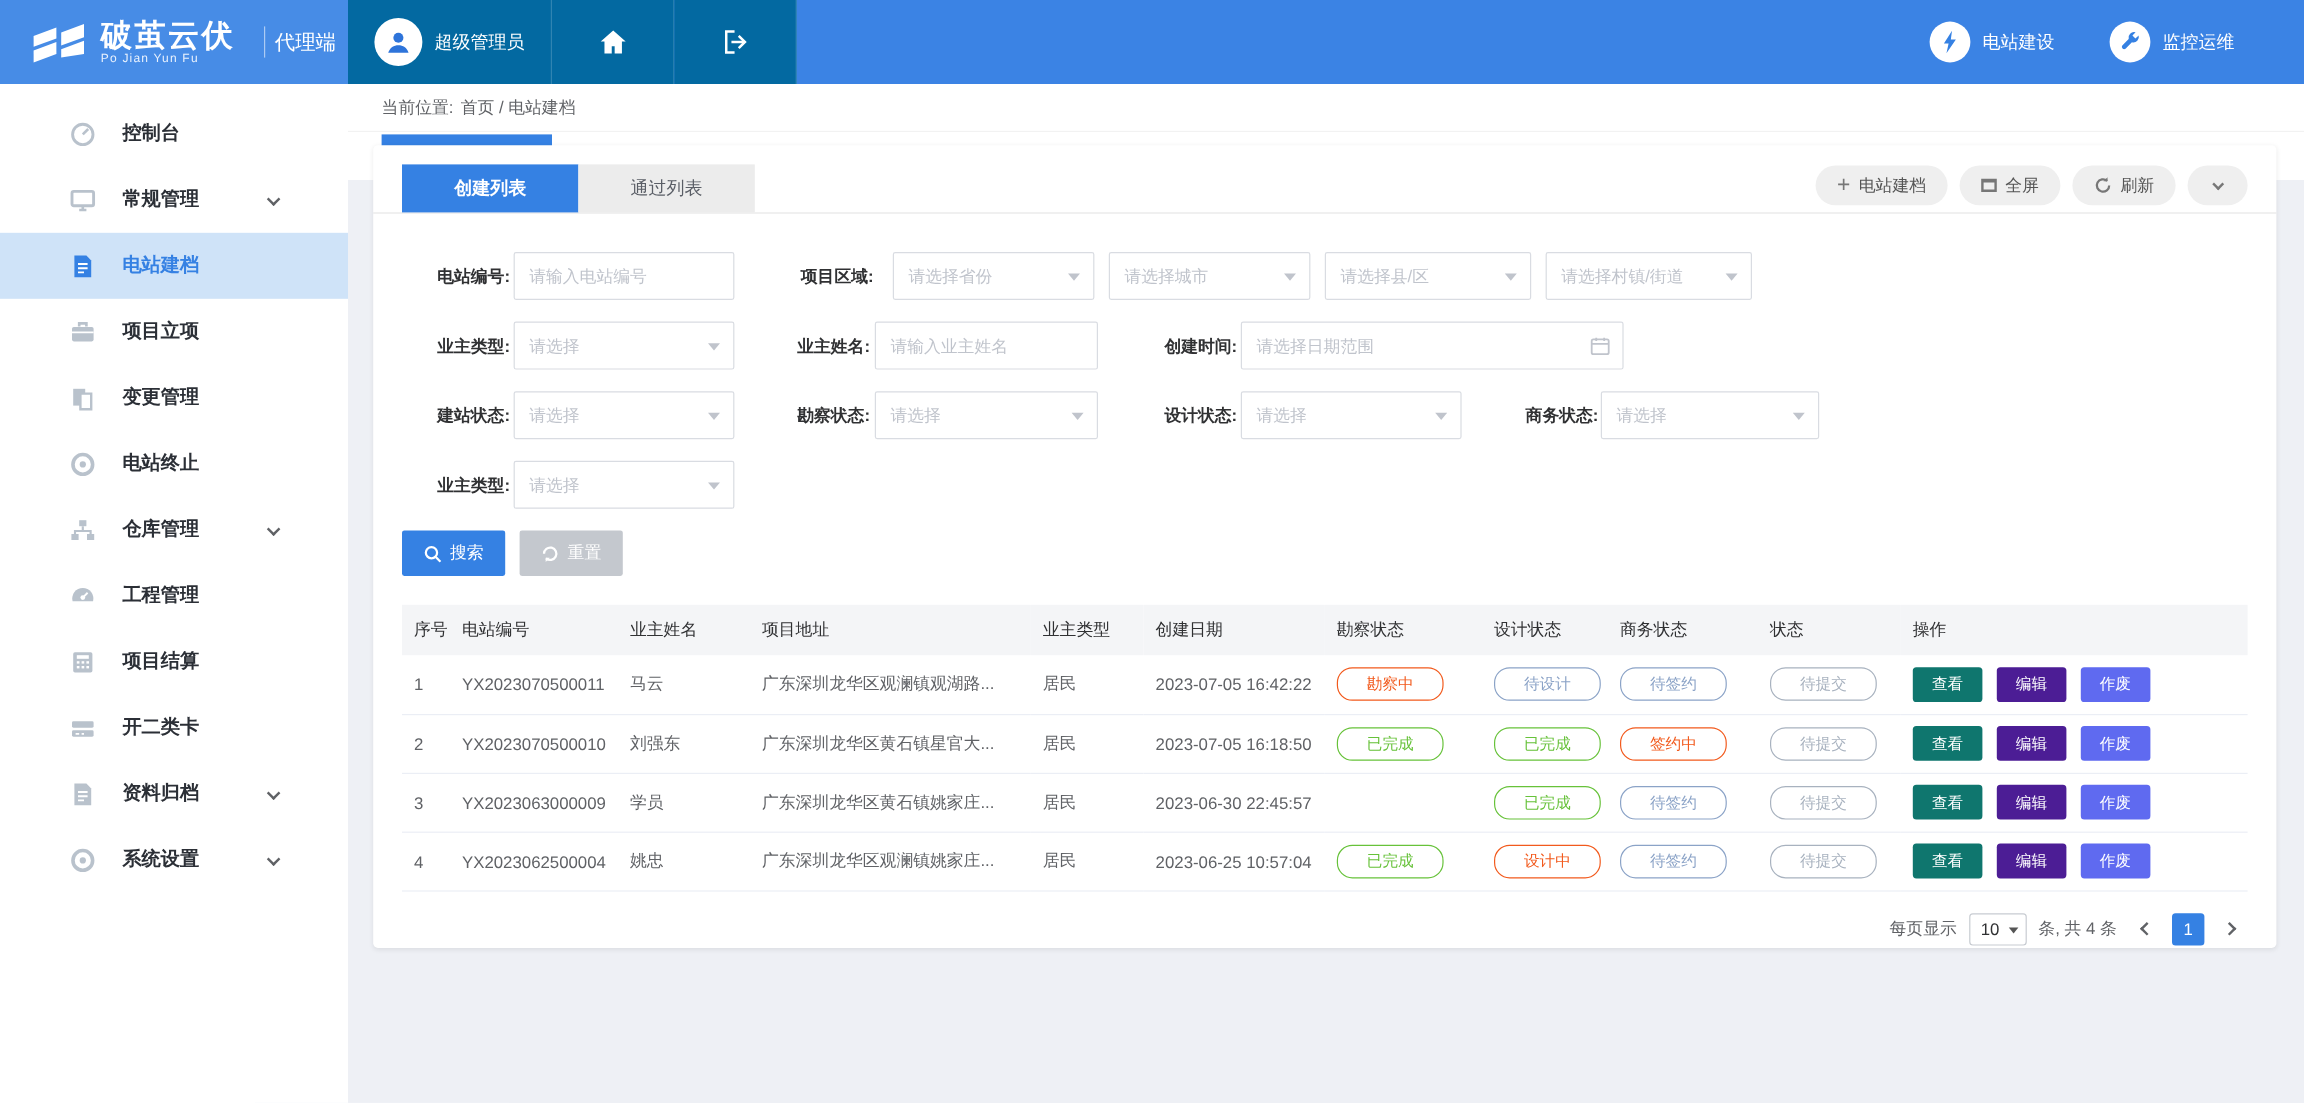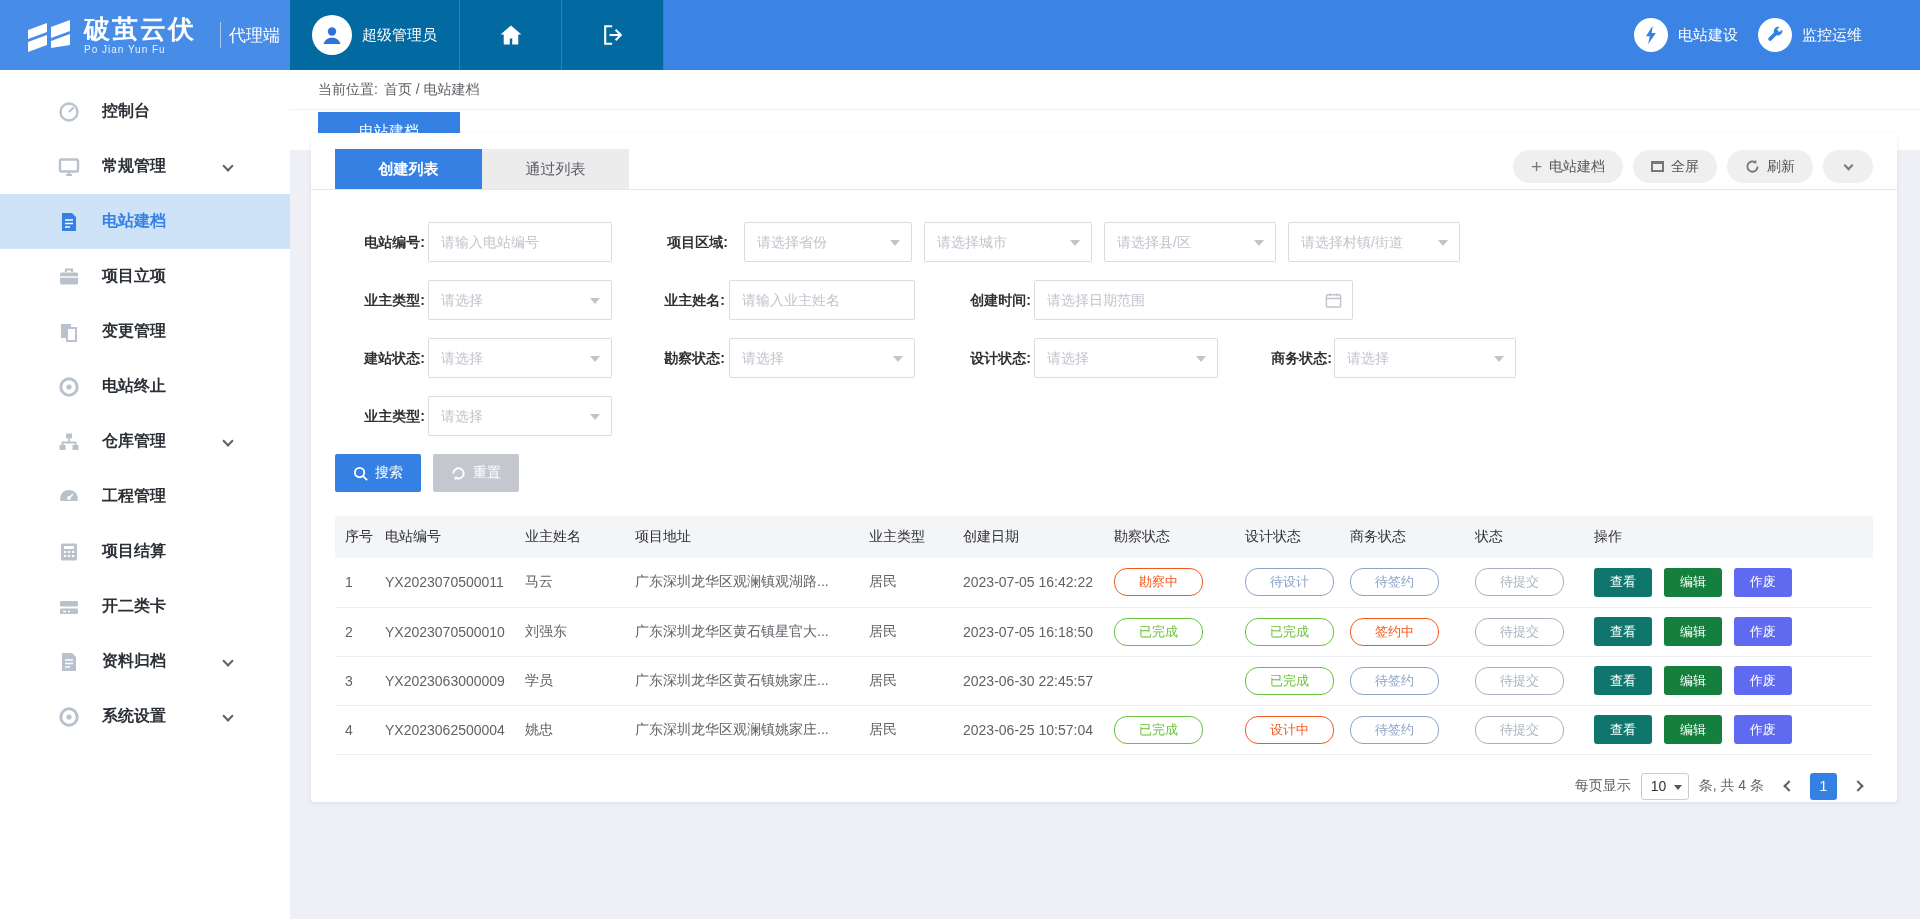--- a/index.html
+++ b/index.html
@@ -14,21 +14,21 @@
   .logo-text .en { color:#e8f1fd; font-size:10px; letter-spacing:1px; margin-top:2px; }
   .logo-portal { display:flex; align-items:center; margin-left:24px; }
   .logo-portal .bar { width:1px; height:26px; background:rgba(255,255,255,.55); margin-right:8px; }
   .logo-portal .txt { color:#fff; font-size:17px; }
   .tb-sect { background:#0369a1; display:flex; align-items:center; justify-content:center; border-right:1px solid rgba(255,255,255,.18); }
   .tb-user { width:170px; gap:10px; }
   .avatar { width:40px; height:40px; border-radius:50%; background:#fff; display:flex; align-items:center; justify-content:center; }
   .tb-user-name { color:#fff; font-size:15px; }
   .tb-btn { width:102px; cursor:pointer; }
   .tb-spacer { flex:1; }
-  .tb-right { display:flex; align-items:center; gap:20px; padding-right:58px; }
+  .tb-right { display:flex; align-items:center; gap:46px; padding-right:58px; }
   .tb-shortcut { display:flex; align-items:center; gap:10px; cursor:pointer; }
   .tb-shortcut .circ { width:34px; height:34px; border-radius:50%; background:#fff; display:flex; align-items:center; justify-content:center; }
   .tb-shortcut .lbl { color:#fff; font-size:15px; }
 
   
   .sidebar { position:absolute; left:0; top:70px; width:290px; height:849px; background:#fff; padding-top:14px; }
   .side-item { height:55px; display:flex; align-items:center; padding-left:58px; position:relative; cursor:pointer; }
   .side-item .ico { width:22px; height:22px; margin-right:22px; color:#b9c2cc; flex:none; }
   .side-item .lbl { font-size:16px; font-weight:bold; color:#2b2f36; }
   .side-item.active { background:#cfe3f8; }
@@ -40,21 +40,21 @@
   
   .content { position:absolute; left:290px; top:70px; width:1630px; height:849px; }
   .crumb-row { height:40px; background:#fff; display:flex; align-items:center; padding-left:28px; border-bottom:1px solid #f2f2f2; color:#606266; }
   .crumb-row .sep { width:6px; }
   .tab-row { height:40px; background:#fff; position:relative; }
   .page-tab { position:absolute; left:28px; top:2px; width:142px; height:38px; background:#3581e3; color:#fff;
     display:flex; align-items:center; justify-content:center; font-size:15px; cursor:pointer; }
   .blue-line { position:absolute; left:26px; right:46px; bottom:0; height:2px; background:#6ba1e8; }
 
   
-  .card { position:absolute; left:21px; top:63px; width:1586px; height:669px; background:#fff; border-radius:4px;
+  .card { position:absolute; left:21px; top:51px; width:1586px; height:669px; background:#fff; border-radius:4px;
     box-shadow:0 1px 4px rgba(0,0,0,.08); padding:0 24px; }
   .tabs-row { margin:16px -24px 0; padding:0 24px; height:41px; border-bottom:1px solid #e6e6e6; display:flex; align-items:flex-end; position:relative; }
   .ltab { height:40px; min-width:147px; padding:0 30px; display:flex; align-items:center; justify-content:center; font-size:15px; cursor:pointer; }
   .ltab.on { background:#3581e3; color:#fff; font-weight:bold; }
   .ltab.off { background:#ececec; color:#5a5e66; }
   .toolbar { position:absolute; right:24px; bottom:6px; display:flex; gap:10px; }
   .pill { height:33px; border-radius:17px; background:#efefef; color:#555; display:flex; align-items:center; gap:7px;
     padding:0 18px; font-size:14px; cursor:pointer; border:none; }
   .pill .plus { font-size:19px; line-height:19px; color:#777; }
   .pill .fsq { width:13px; height:11px; border:2px solid #777; border-top-width:3px; }
@@ -86,21 +86,21 @@
     white-space:nowrap; overflow:hidden; }
   .badge { display:inline-block; min-width:58px; text-align:center; padding:4px 24px; border-radius:13px;
     font-size:13px; border:1px solid; background:#fff; }
   .badge:empty { display:none; }
   .badge.o { color:#f25a1d; border-color:#f25a1d; }
   .badge.g { color:#67c23a; border-color:#67c23a; }
   .badge.b { color:#8ba3c7; border-color:#8ba3c7; }
   .badge.gr { color:#a8b2bf; border-color:#a8b2bf; }
   .rbtn { width:58px; height:29px; border:none; border-radius:3px; color:#fff; font-size:13px; cursor:pointer; margin-right:8px; font-family:inherit; }
   .rbtn.view { background:#0f766e; }
-  .rbtn.edit { background:#15803d; }
+  .rbtn.edit { background:#4c1d95; }
   .rbtn.void { background:#5f6af0; }
 
   
   .pager { margin-top:18px; display:flex; align-items:center; justify-content:flex-end; gap:10px; color:#606266; }
   .pg-select { position:relative; width:48px; height:27px; border:1px solid #c8ccd2; border-radius:3px; line-height:25px;
     padding-left:9px; color:#303133; cursor:pointer; background:#fff; }
   .pg-select .caret { position:absolute; right:6px; top:11px; width:0; height:0;
     border-left:4px solid transparent; border-right:4px solid transparent; border-top:5px solid #555; }
   .pg-arrow { width:26px; height:26px; display:flex; align-items:center; justify-content:center; cursor:pointer; }
   .pg-arrow .chev { width:8px; height:8px; border-right:2px solid #606266; border-bottom:2px solid #606266; }

